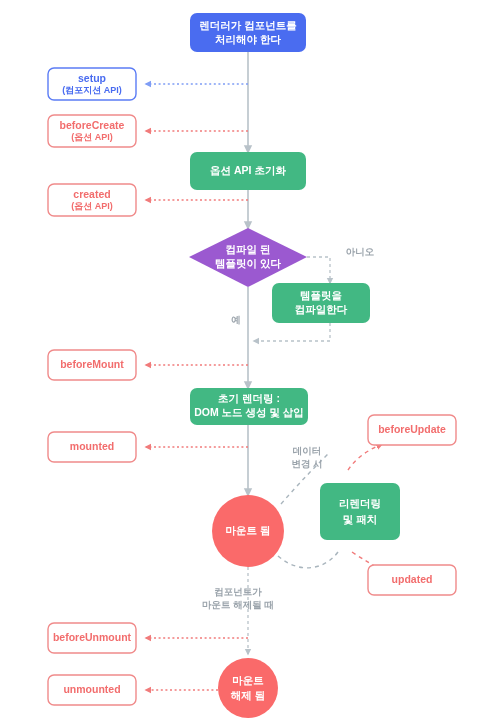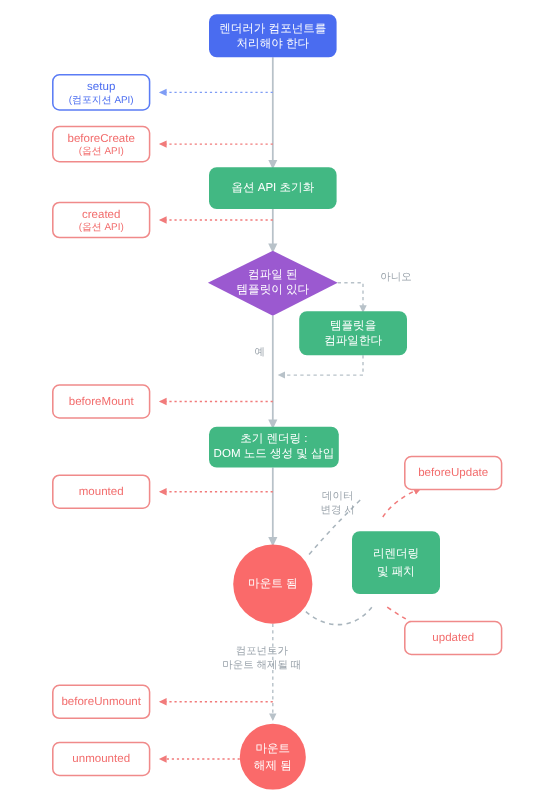--- a/index.html
+++ b/index.html
@@ -10,20 +10,21 @@
   body {
     width: 498px;
     height: 718px;
     font-family: "Liberation Sans", sans-serif;
     overflow: hidden;
   }
   #diagram-root {
     position: relative;
     width: 498px;
     height: 718px;
+    font-weight: bold;
   }
   svg#lifecycle-svg {
     display: block;
     width: 498px;
     height: 718px;
   }
   .node-label {
     font-family: "Liberation Sans", sans-serif;
     text-anchor: middle;
     dominant-baseline: middle;

